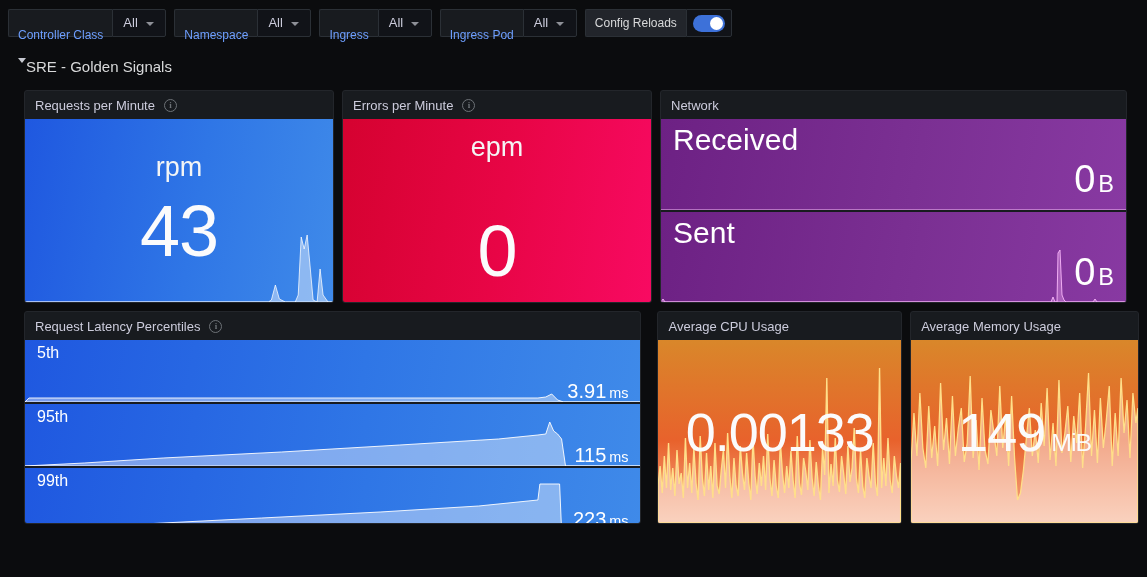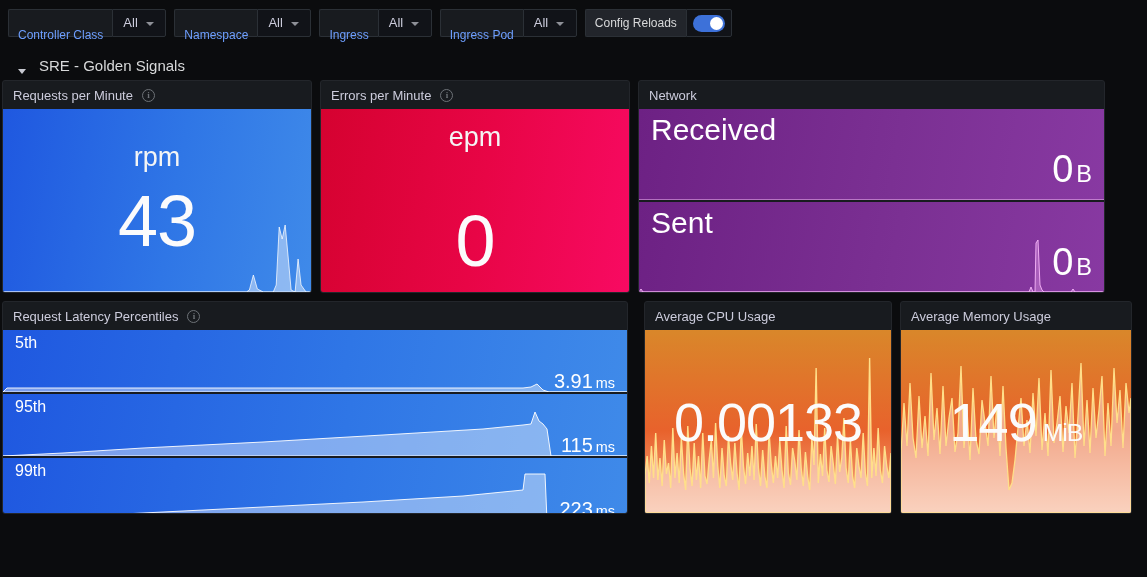--- a/index.html
+++ b/index.html
@@ -76,38 +76,38 @@
   .switch::after {
     content: ""; position: absolute;
     right: 2px; top: 2px;
     width: 13px; height: 13px;
     border-radius: 50%;
     background: #fff;
   }
 
   
   .row-header {
-    display: flex; align-items: flex-end; gap: 13px;
+    display: flex; align-items: flex-start; gap: 0;
     padding: 0 0 0 18px;
     height: 26px;
-    margin-top: 8px;
+    margin-top: 18px;
   }
   .row-caret {
     width: 0; height: 0;
     border-left: 4px solid transparent;
     border-right: 4px solid transparent;
     border-top: 5px solid #c7c9d1;
   }
   .row-title {
     color: #d8d9da;
     font-size: 15px;
   }
 
   
-  .dash { padding: 6px 8px 0 2px; }
+  .dash { padding: 6px 8px 0 24px; }
   .grid-row { display: flex; gap: 8px; }
   .grid-row + .grid-row { margin-top: 8px; }
 
   .panel {
     background: #181b1f;
     border: 1px solid #23262b;
     border-radius: 3px;
     overflow: hidden;
     display: flex; flex-direction: column;
   }

